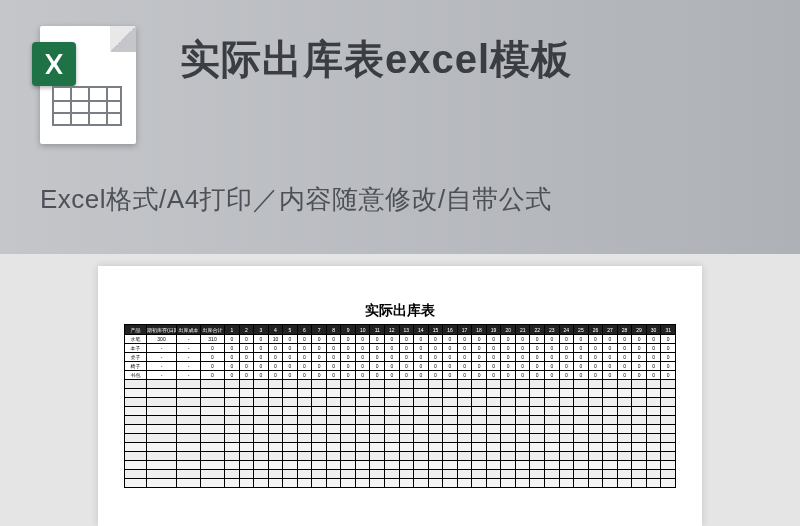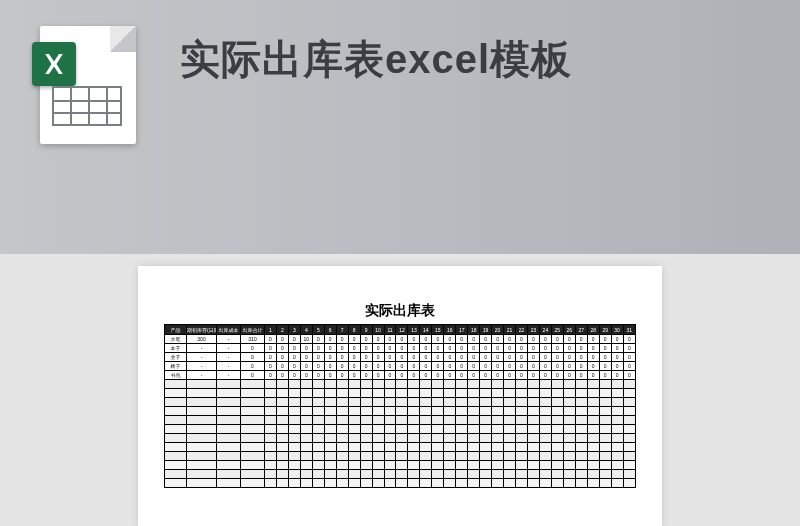--- a/index.html
+++ b/index.html
@@ -79,21 +79,21 @@
 }
 .doc-area {
   width: 100%;
   height: 272px;
   background: #e5e5e5;
   display: flex;
   justify-content: center;
   padding-top: 12px;
 }
 .doc-page {
-  width: 524px;
+  width: 604px;
   height: 260px;
   background: #fff;
   box-shadow: 0 0 8px rgba(0,0,0,0.15);
   padding: 36px 26px 0 26px;
   overflow: hidden;
 }
 .doc-title {
   text-align: center;
   font-size: 14px;
   font-weight: 700;
@@ -144,20 +144,21 @@
       <div class="mini-grid">
         <div class="h" style="top:12px"></div>
         <div class="h" style="top:24px"></div>
         <div class="v" style="left:16px"></div>
         <div class="v" style="left:34px"></div>
         <div class="v" style="left:52px"></div>
       </div>
     </div>
     <div class="title">实际出库表excel模板</div>
   </div>
+  <div class="subtitle">Excel格式/A4打印／内容随意修改/自带公式</div>
 </div>
 
 <div class="doc-area">
   <div class="doc-page">
     <div class="doc-title">实际出库表</div>
     <table class="tbl">
       <colgroup id="cg">
           <col class="c-wide1">
           <col class="c-wide2">
           <col class="c-wide3">

